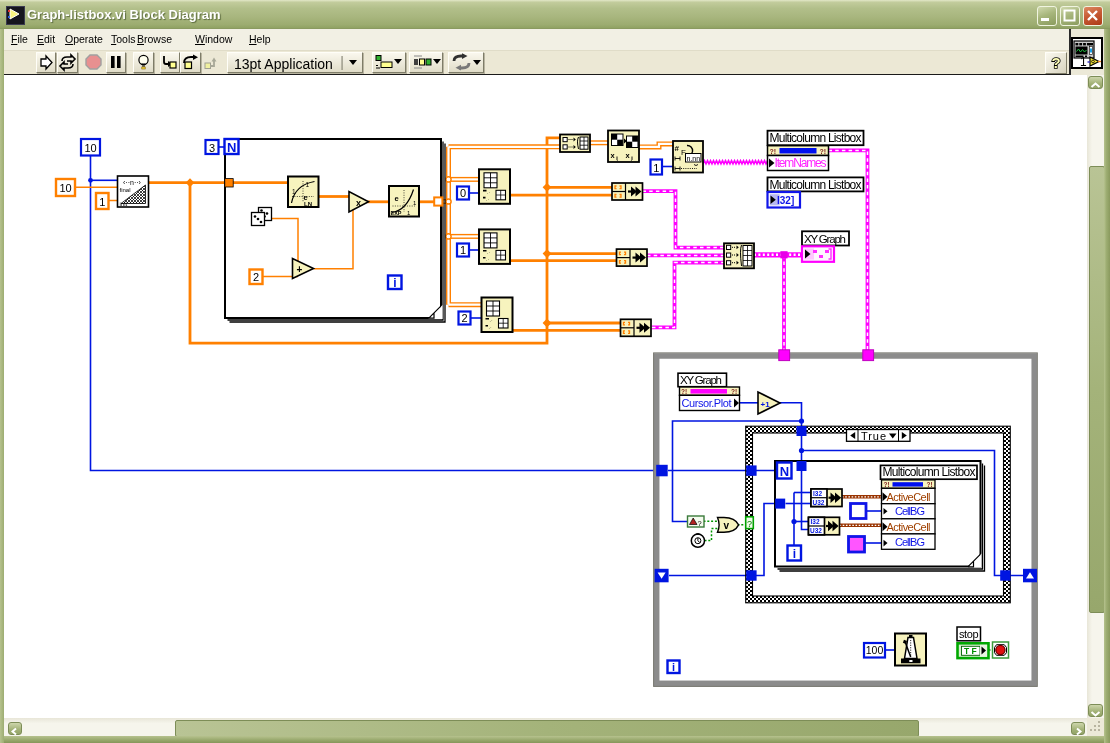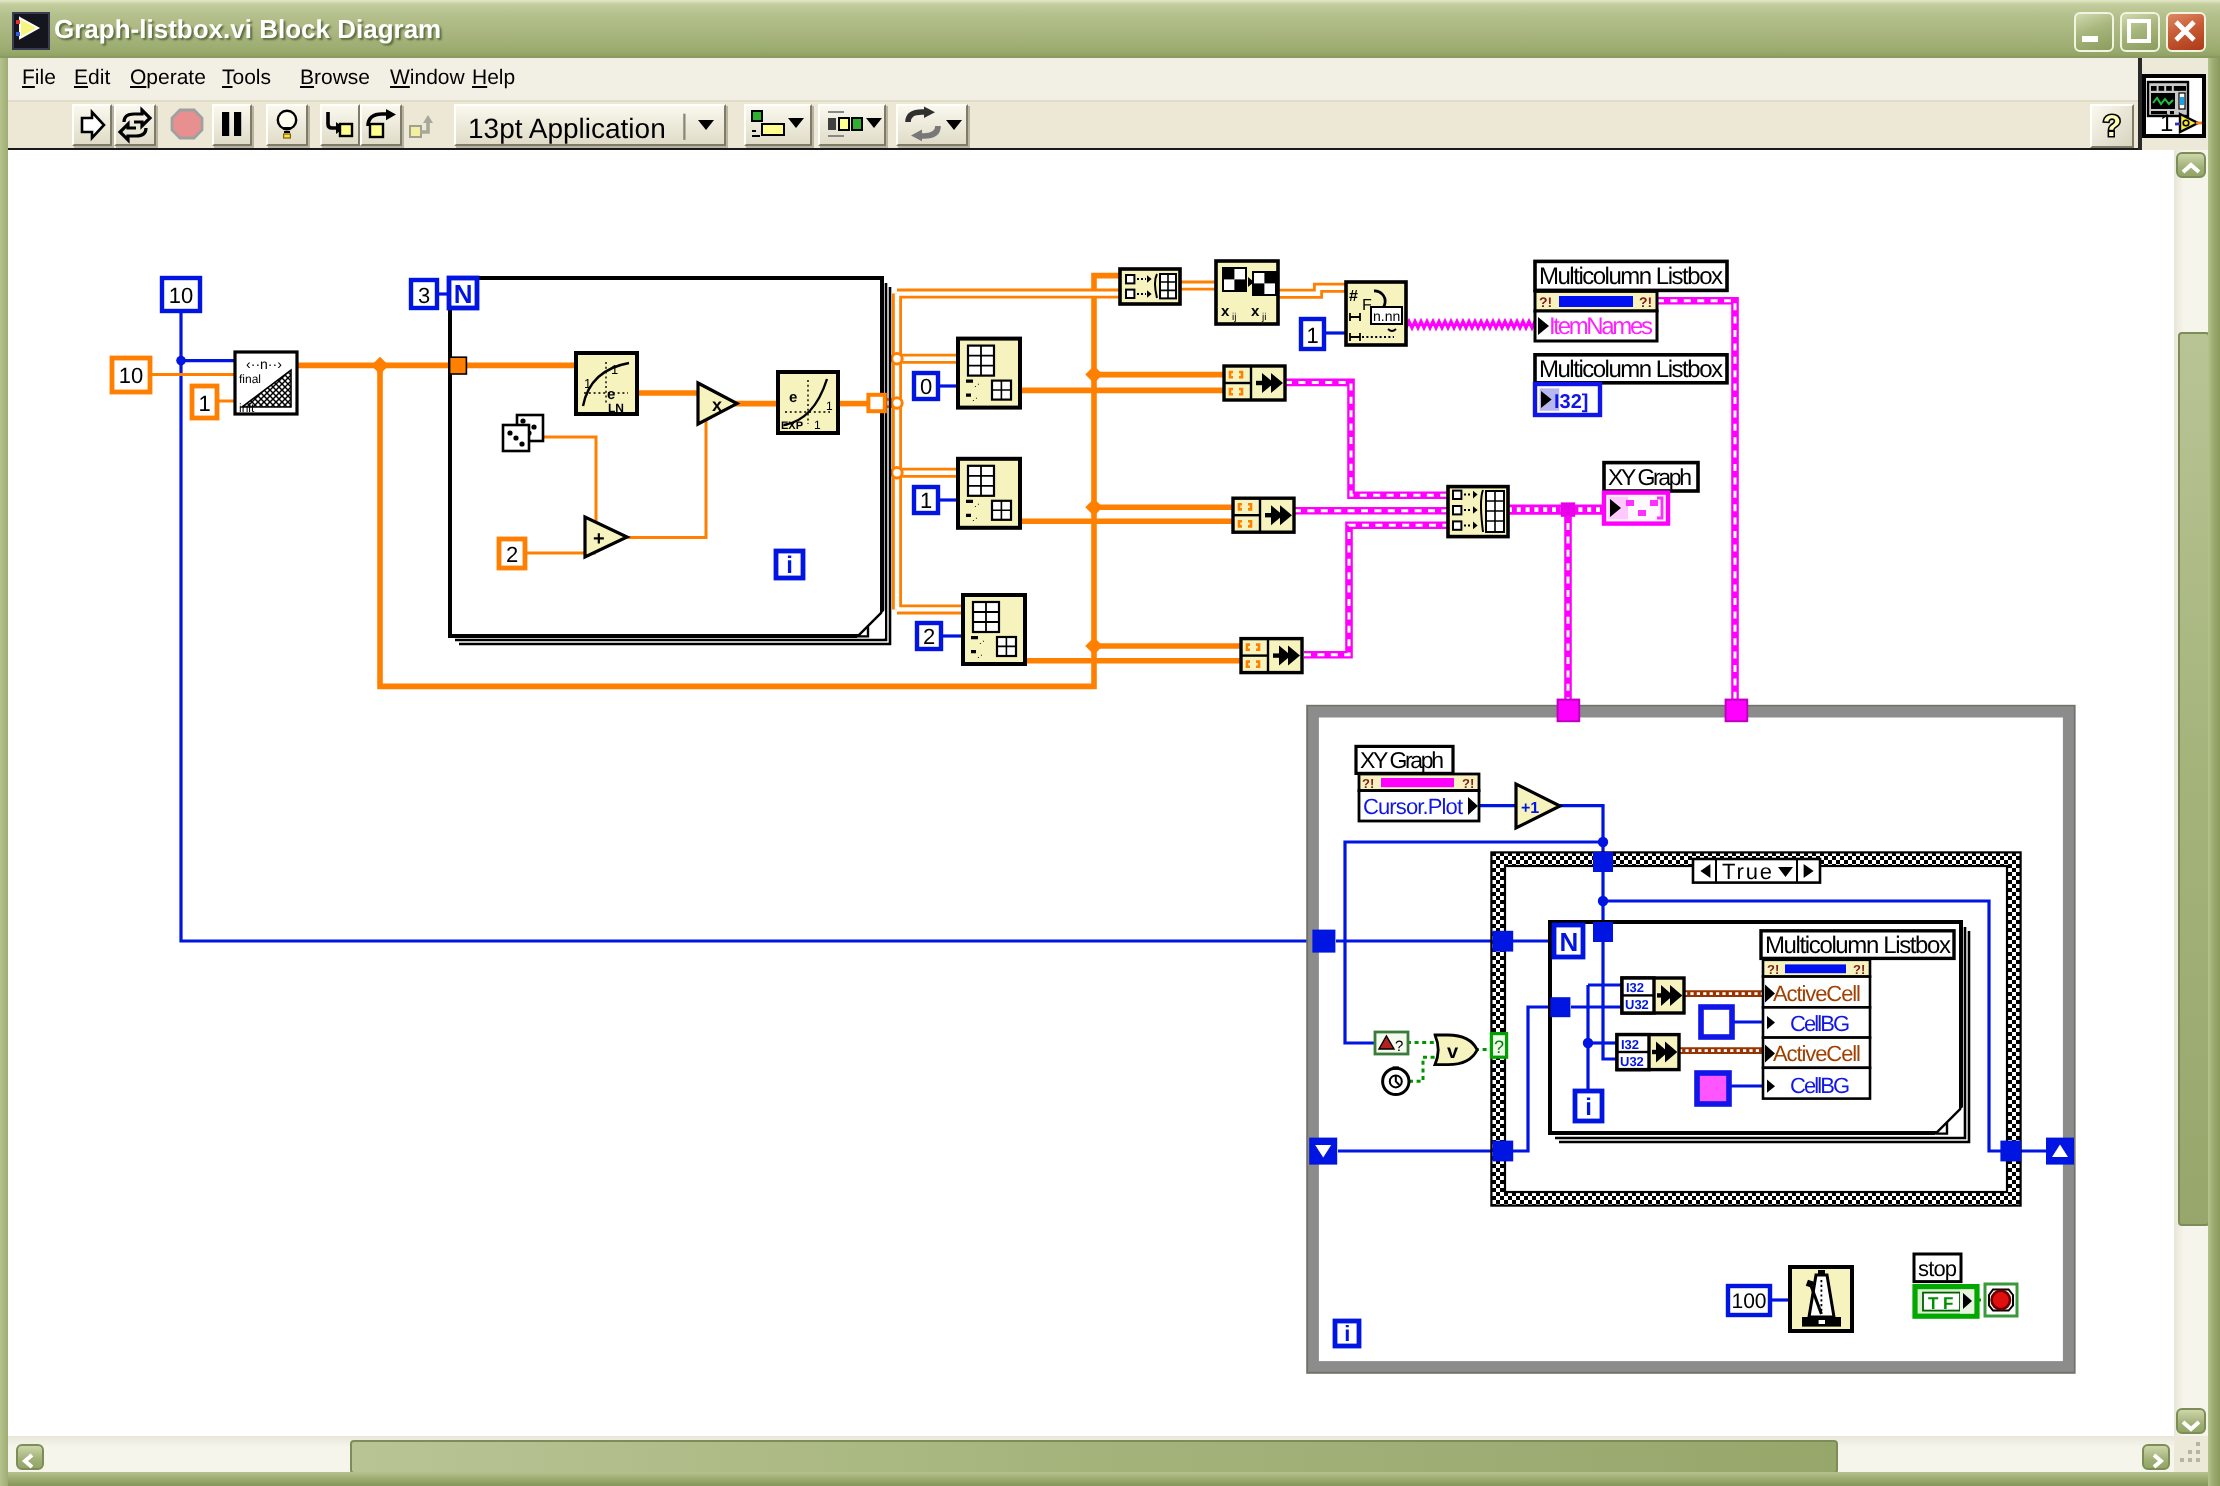--- a/index.html
+++ b/index.html
@@ -53,23 +53,23 @@
       <rect x="3.5" y="3.5" width="10" height="10" fill="none" stroke="#fff" stroke-width="2"></rect>
     </svg></div>
 <div id="btnclose" class="capbtn"><svg width="18" height="18">
       <path d="M4 4 L13 13 M13 4 L4 13" stroke="#fff" stroke-width="2.4"></path>
     </svg></div>
 <div id="menubar"></div>
 <div class="mi" style="left:11px"><u>F</u>ile</div>
 <div class="mi" style="left:37px"><u>E</u>dit</div>
 <div class="mi" style="left:65px"><u>O</u>perate</div>
 <div class="mi" style="left:111px"><u>T</u>ools</div>
-<div class="mi" style="left:150px"><u>B</u>rowse</div>
+<div class="mi" style="left:137px"><u>B</u>rowse</div>
 <div class="mi" style="left:195px"><u>W</u>indow</div>
-<div class="mi" style="left:236px"><u>H</u>elp</div>
+<div class="mi" style="left:249px"><u>H</u>elp</div>
 <div id="toolbar"></div>
 <div id="tbline"></div>
 <div id="vsep"></div>
 
 <div class="tb" style="left:36px;width:20px"><svg width="18" height="19">
       <path d="M4 6 h5 v-3 l6 6.5 -6 6.5 v-3 h-5 z" fill="#fff" stroke="#000" stroke-width="1.3"></path>
     </svg></div>
 <div class="tb" style="left:57px;width:21px"><svg width="19" height="19">
       <path d="M4 8 q0 -4 5 -4 h4 v-2 l4 4 -4 4 v-2 h-4" fill="none" stroke="#000" stroke-width="1.6"></path>
       <path d="M15 11 q0 4 -5 4 h-4 v2 l-4 -4 4 -4 v2 h4" fill="none" stroke="#000" stroke-width="1.6"></path>

